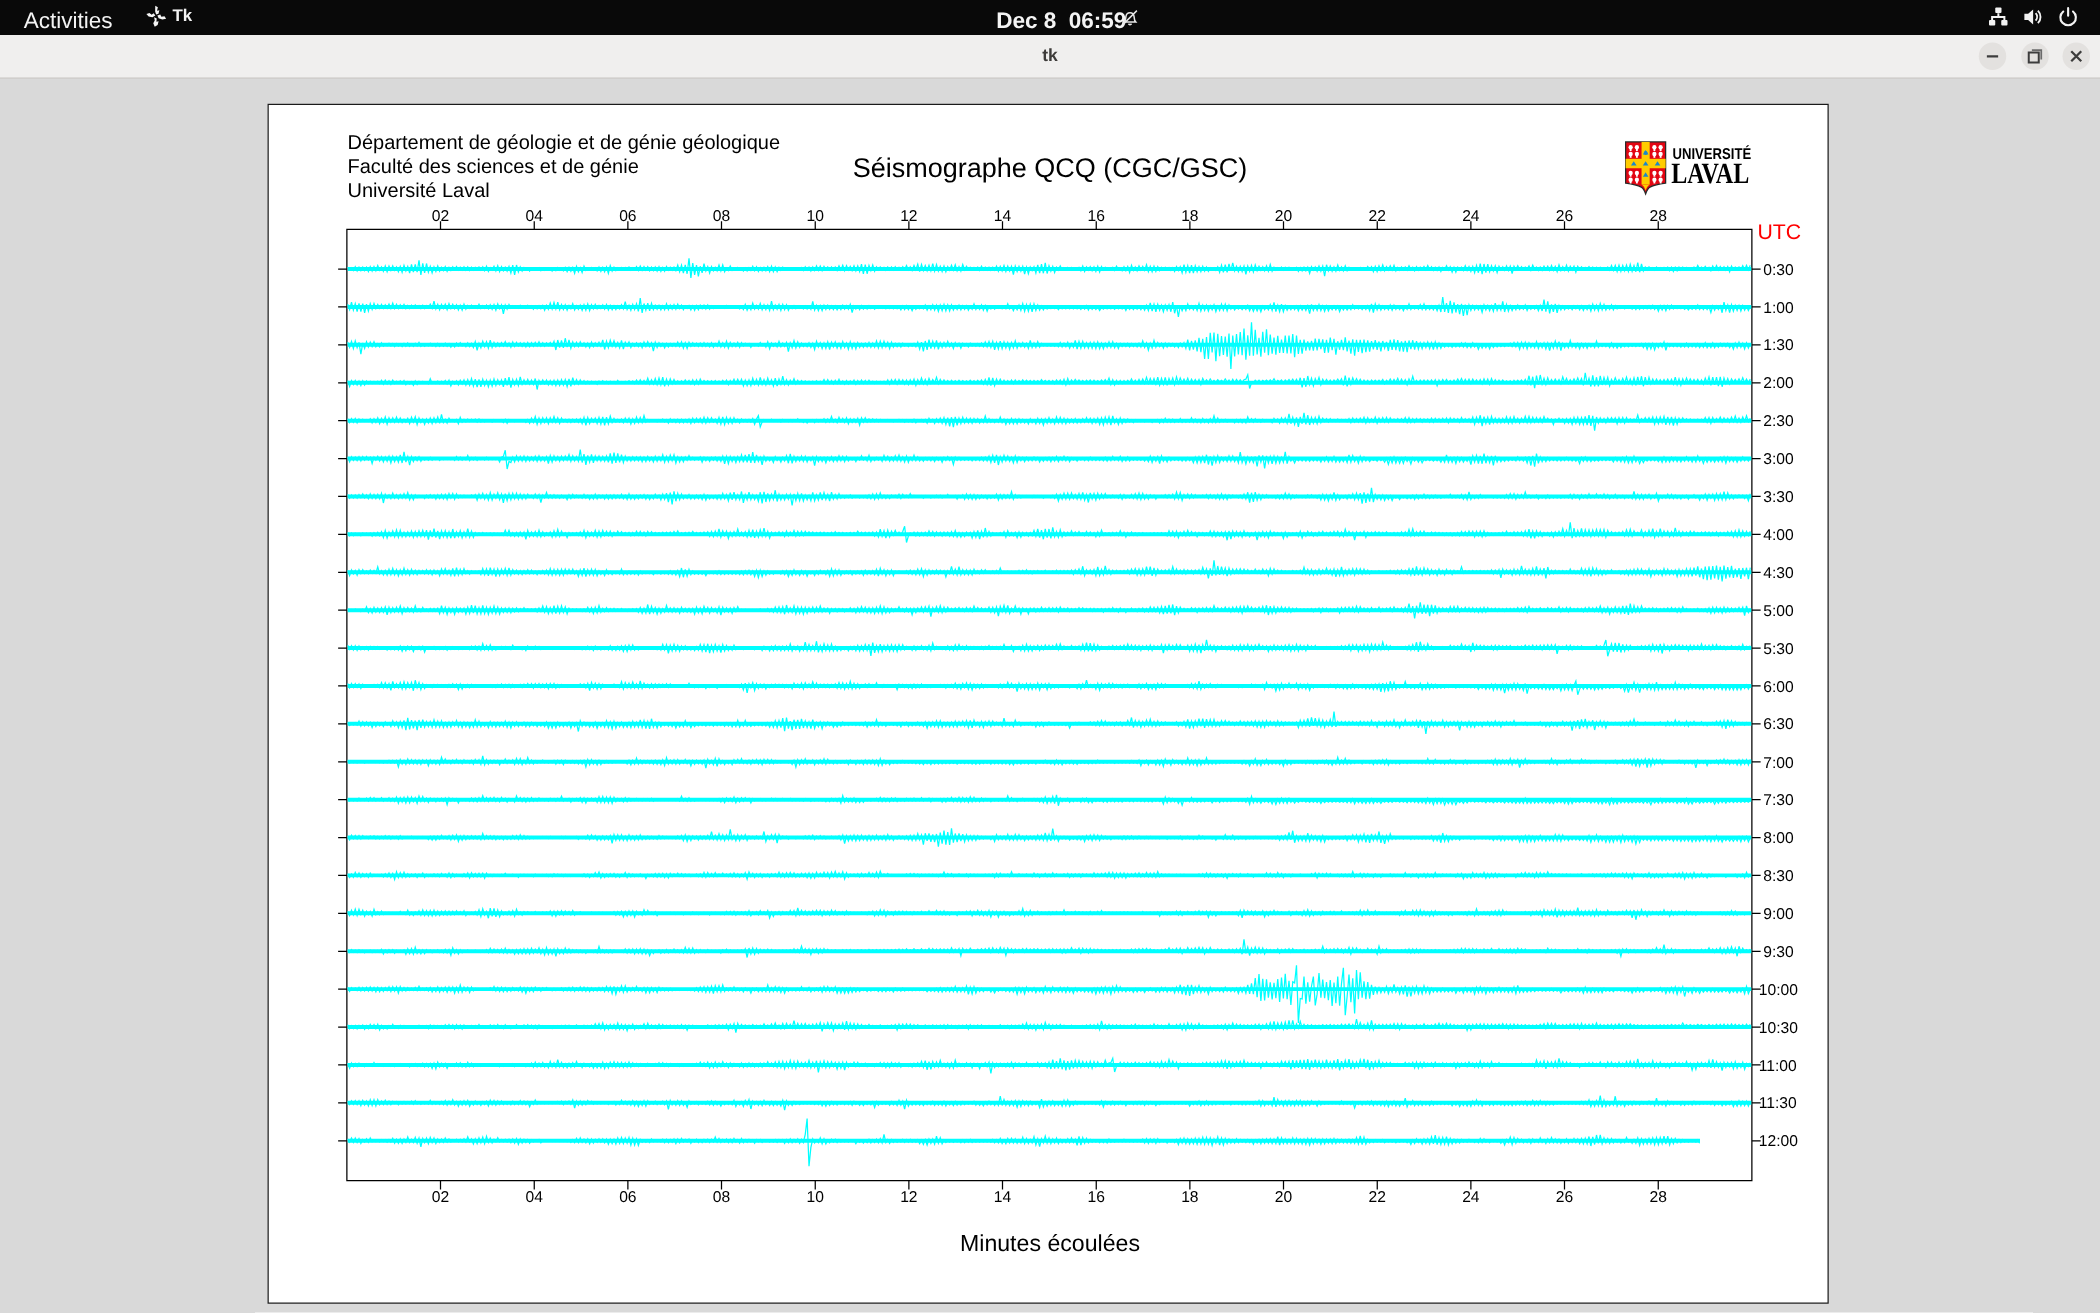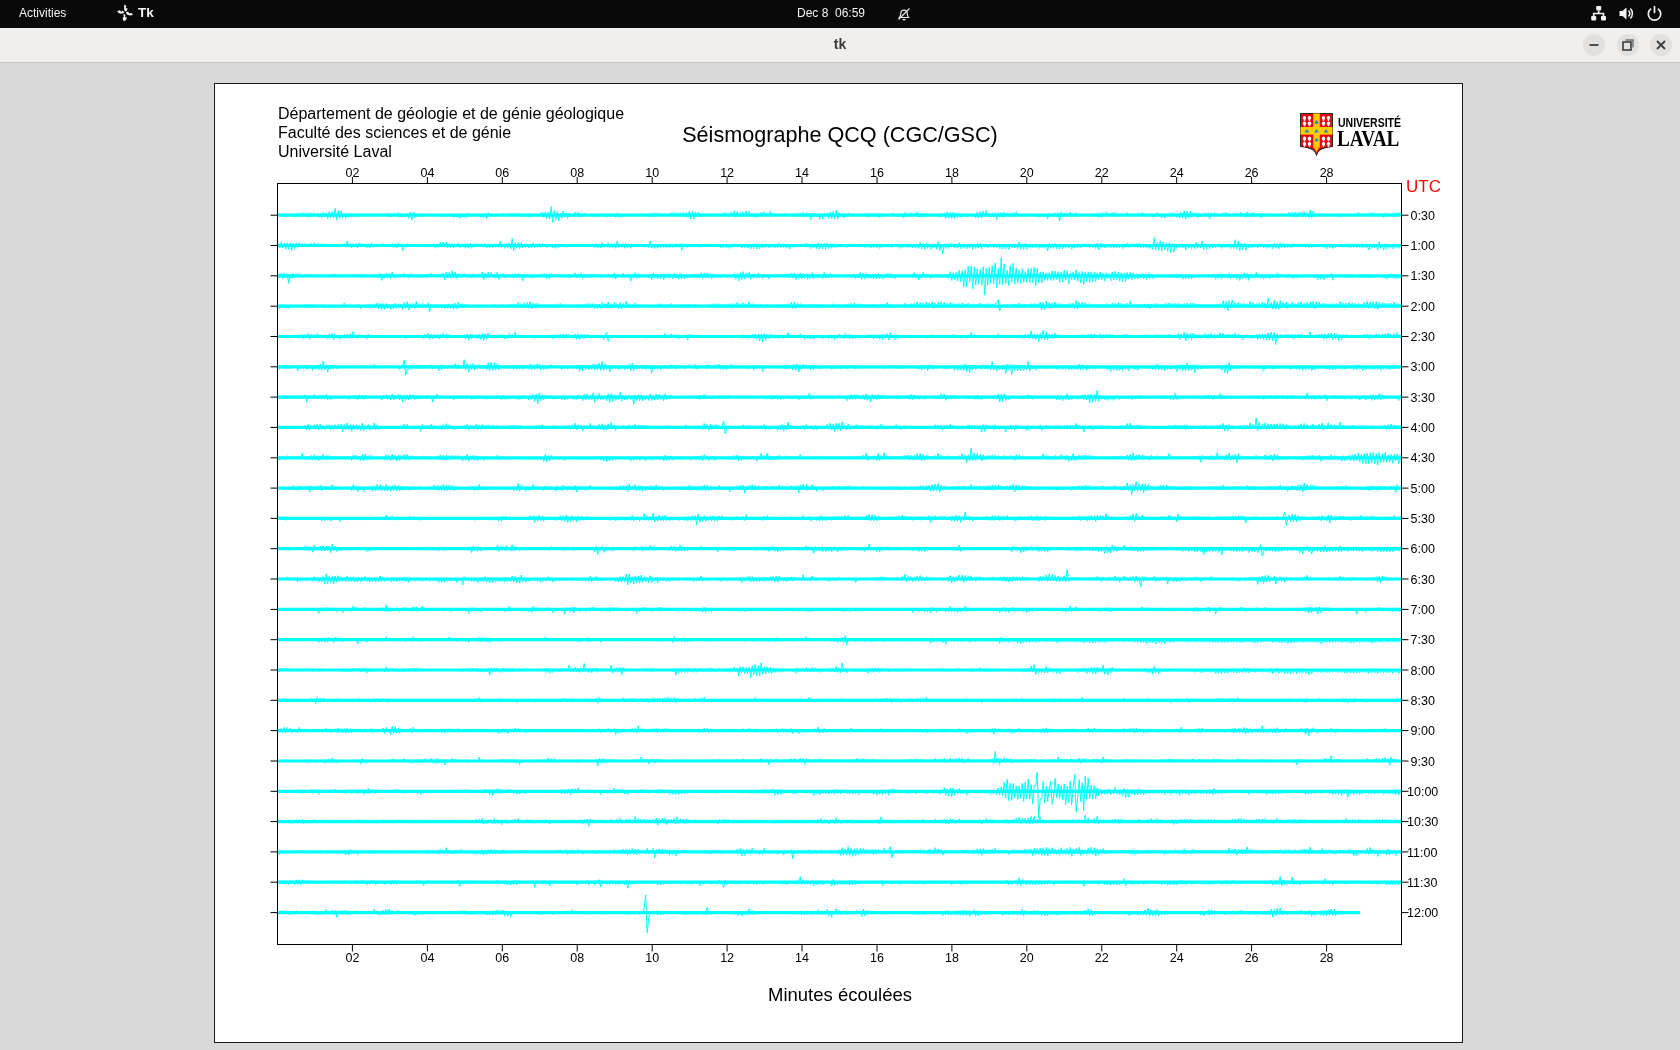--- a/index.html
+++ b/index.html
@@ -1,18 +1,18 @@
 <!DOCTYPE html>
 <html><head><meta charset="utf-8"><style>
   html,body{margin:0;padding:0;}
   body{width:1680px;height:1050px;overflow:hidden;background:#d9d9d9;
        font-family:"Liberation Sans",sans-serif;}
   .abs{position:absolute;}
   #topbar{left:0;top:0;width:1680px;height:28px;background:#090909;color:#fff;}
-  #topbar .txt{position:absolute;font-size:12px;color:#f4f4f4;}
+  #topbar .txt{position:absolute;font-size:18px;color:#f4f4f4;}
   #titlebar{left:0;top:28px;width:1680px;height:34px;background:#f0efee;
     border-bottom:1px solid #c8c5c2;}
   #titlebar .t{position:absolute;left:0;width:100%;text-align:center;top:8px;
     font-size:14px;font-weight:bold;color:#3d3b39;}
   .wbtn{position:absolute;top:34px;width:22px;height:22px;border-radius:50%;
     background:#e3e1df;}
   #win{left:214px;top:83px;width:1247px;height:958px;background:#fff;
     border:1px solid #1a1a1a;}
   svg text{fill:#000;}
 </style></head>
@@ -21,21 +21,21 @@
   <span class="txt" style="left:19px;top:6px;">Activities</span>
   <svg class="abs" style="left:116px;top:4px" width="18" height="18" viewBox="0 0 18 18">
     <g fill="#f5f5f5">
       <path d="M8.2 0.5 L10.3 1.8 L9.6 4.6 L11.5 4.1 L10.8 6.9 L8.9 7.5 L8.1 5.2 Z"></path>
       <path d="M1.1 7.2 L3.6 6.3 L5.3 7.8 L6.9 6.6 L8.3 8.4 L5.9 9.8 L2.9 9.2 Z"></path>
       <path d="M9.9 8.3 L12.2 7.6 L13.1 9.3 L15.6 8.9 L16.9 10.9 L13.9 11.5 L10.9 10.5 Z"></path>
       <path d="M7.3 9.7 L9.4 10.8 L9.1 13.4 L10.9 13 L10.1 15.9 L7.8 17.3 L6.6 14.6 L7.8 12.4 Z"></path>
     </g>
   </svg>
   <span class="txt" style="left:138px;top:5px;font-size:13.5px;font-weight:bold;">Tk</span>
-  <span class="txt" style="left:797px;top:6px;font-weight:400;">Dec 8&nbsp;&nbsp;06:59</span>
+  <span class="txt" style="left:797px;top:6px;font-weight:700;">Dec 8&nbsp;&nbsp;06:59</span>
   <svg class="abs" style="left:896px;top:6px" width="16" height="16" viewBox="0 0 16 16">
     <g stroke="#e8e8e8" stroke-width="1.2" fill="none">
       <path d="M3.5 11.5 C4.5 10.5 4.5 9.5 4.7 7.5 C4.9 5.5 6.2 4.2 8 4.2 C9.8 4.2 11.1 5.5 11.3 7.5 C11.5 9.5 11.5 10.5 12.5 11.5 Z"></path>
       <path d="M6.8 13 A1.3 1.3 0 0 0 9.2 13" fill="#e8e8e8"></path>
       <path d="M2.5 13.5 L13.5 2.5"></path>
     </g>
   </svg>
   <svg class="abs" style="left:1590px;top:5px" width="17" height="17" viewBox="0 0 17 17">
     <g fill="#f2f2f2">
       <rect x="6.2" y="1" width="5" height="4.4" rx="0.8"></rect>

